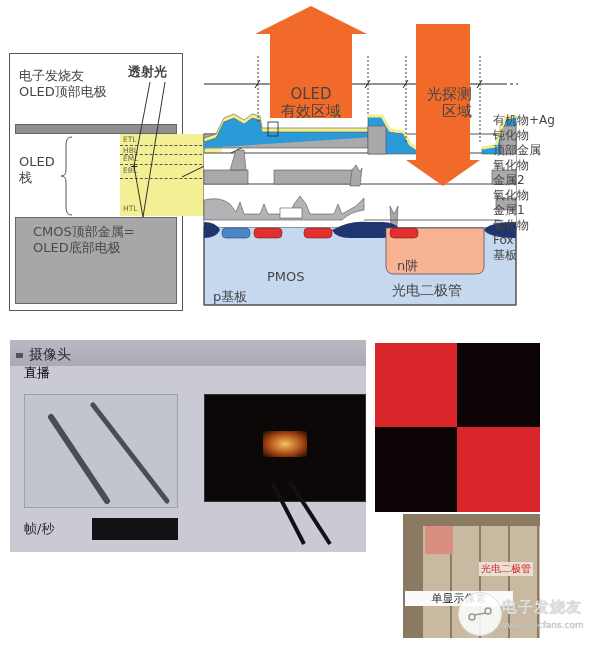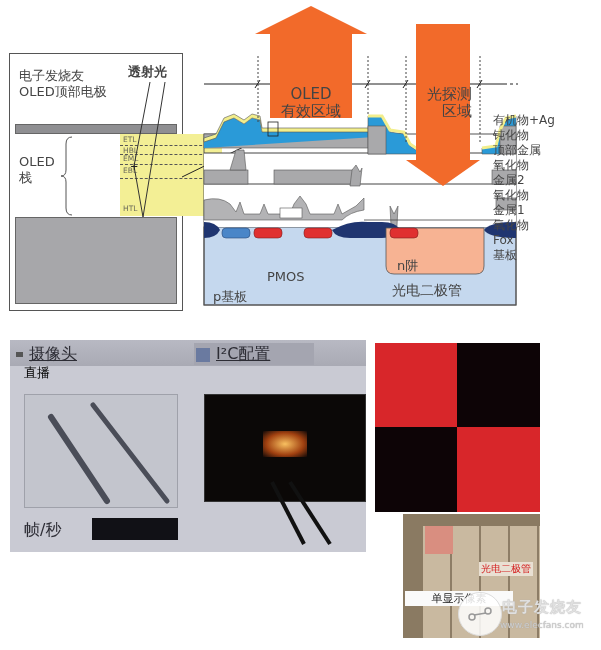--- a/index.html
+++ b/index.html
@@ -7,21 +7,21 @@
   .abs{position:absolute;}
   .cjk{font-family:"DejaVu Sans","Liberation Sans",sans-serif;color:#3a3a3a;}
   
   #detail-box{left:9px;top:53px;width:172px;height:256px;border:1px solid #555;background:#fff;}
   .lbl{font-size:13px;line-height:16px;color:#444;}
   .layer-lbl{font-size:7.5px;color:#6a6a5a;}
   .side-lbl{font-size:12px;line-height:15px;color:#444;white-space:nowrap;}
   
   #ui-panel{left:10px;top:340px;width:356px;height:212px;background:#c9cad3;}
   #tabbar{left:0;top:0;width:356px;height:26px;background:linear-gradient(#b8b9c3,#a9aab4);}
-  .tab{position:absolute;top:3px;height:22px;font-size:16px;line-height:22px;color:#2d2d35;text-decoration:underline;}
+  .tab{position:absolute;top:3px;height:22px;font-size:14px;line-height:22px;color:#2d2d35;}
   .dot{display:inline-block;vertical-align:middle;margin-right:6px;}
 </style>
 </head>
 <body>
 
 <div id="detail-box" class="abs">
   <div class="abs lbl" style="left:9px;top:14px;">
     <div>电子发烧友</div>
     <div>OLED顶部电极</div>
   </div>
@@ -51,20 +51,22 @@
 
   <svg class="abs" style="left:0;top:0;" width="172" height="256">
     <line x1="140" y1="28" x2="124" y2="112" stroke="#333" stroke-width="1"></line>
     <line x1="155" y1="28" x2="133" y2="163" stroke="#333" stroke-width="1"></line>
     <line x1="124" y1="112" x2="133" y2="163" stroke="#333" stroke-width="1"></line>
     <text x="120" y="116" font-size="10" fill="#222">+</text>
   </svg>
 
   <div class="abs" style="left:5px;top:163px;width:160px;height:85px;background:#a7a7aa;border:1px solid #666;">
     <div class="abs lbl" style="left:17px;top:6px;color:#4a4a4a;">
+      <div>CMOS顶部金属=</div>
+      <div>OLED底部电极</div>
     </div>
   </div>
 </div>
 
 <svg class="abs" style="left:180px;top:120px;" width="100" height="60">
   <line x1="2" y1="57" x2="92" y2="13" stroke="#222" stroke-width="1"></line>
 </svg>
 
 <svg class="abs" style="left:200px;top:0;" width="320" height="310">
 
@@ -158,33 +160,30 @@
   <div class="side-lbl">氧化物</div>
   <div class="side-lbl">Fox</div>
   <div class="side-lbl">基板</div>
 </div>
 
 <div id="ui-panel" class="abs">
   <div id="tabbar" class="abs">
     <div class="tab" style="left:6px;">
       <span class="dot" style="width:7px;height:5px;background:#555;"></span><span>摄像头</span>
     </div>
-    <div class="tab" style="left:184px;width:120px;background:#a4a5b0;">
-      <span class="dot" style="width:14px;height:14px;background:#6a7aa0;margin-left:2px;"></span><span>I²C配置</span>
-    </div>
   </div>
   <div class="abs cjk" style="left:14px;top:24px;font-size:13px;color:#000000;">直播</div>
 
   <div class="abs" style="left:14px;top:54px;width:152px;height:112px;background:#c3c5cd;border:1px solid #9fa1aa;">
     <svg width="152" height="112">
       <line x1="26" y1="22" x2="82" y2="106" stroke="#4a4d58" stroke-width="6" stroke-linecap="round"></line>
       <line x1="68" y1="10" x2="142" y2="106" stroke="#4a4d58" stroke-width="5" stroke-linecap="round"></line>
     </svg>
   </div>
-  <div class="abs cjk" style="left:14px;top:180px;font-size:16px;color:#2d2d35;">帧/秒</div>
+  <div class="abs cjk" style="left:14px;top:180px;font-size:13px;color:#2d2d35;">帧/秒</div>
   <div class="abs" style="left:82px;top:178px;width:86px;height:22px;background:#111116;"></div>
 
   <div class="abs" style="left:194px;top:54px;width:160px;height:106px;background:#0b0807;border:1px solid #333;">
     <div class="abs" style="left:58px;top:36px;width:44px;height:26px;background:radial-gradient(#f8c060,#a04010 60%,#100807);"></div>
   </div>
   <svg class="abs" style="left:260px;top:140px;" width="70" height="70">
     <line x1="2" y1="2" x2="34" y2="64" stroke="#111" stroke-width="4"></line>
     <line x1="20" y1="2" x2="60" y2="64" stroke="#111" stroke-width="4"></line>
   </svg>
 </div>

